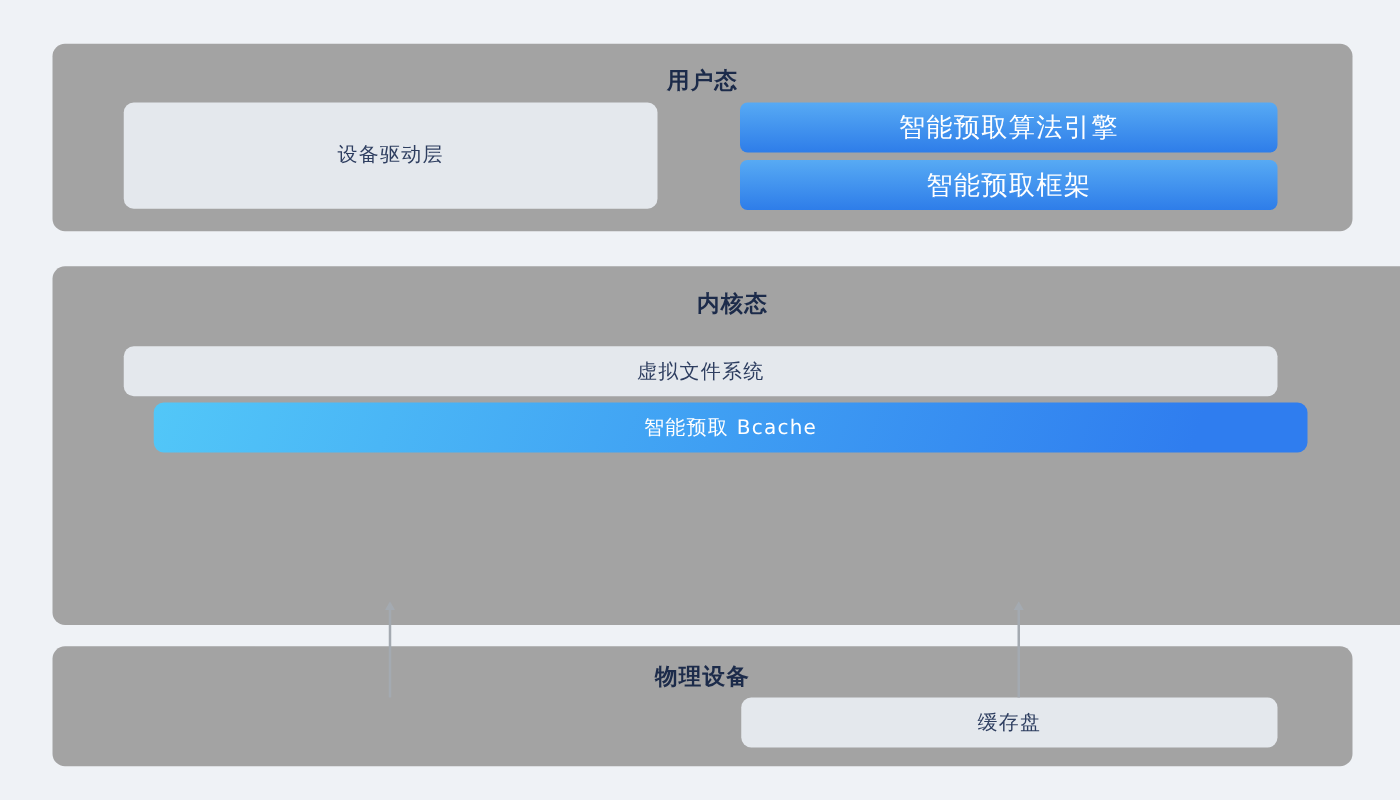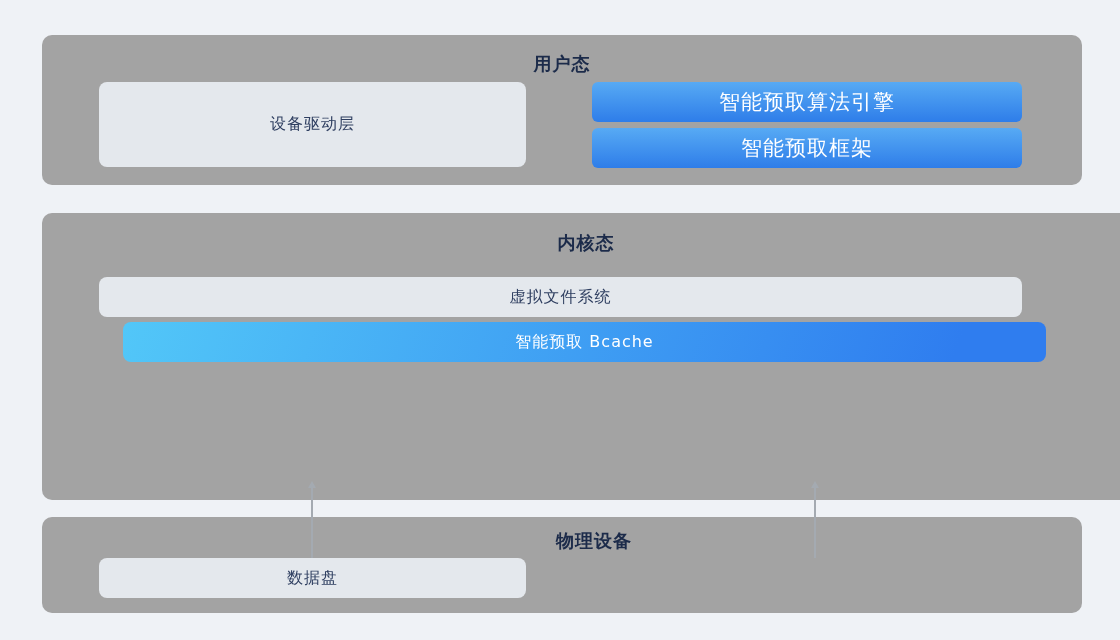--- a/index.html
+++ b/index.html
@@ -30,21 +30,21 @@
     left: 0; width: 100%;
     margin: 0;
     text-align: center;
     font-size: 18px;
     font-weight: 700;
     color: #1c2b4a;
     letter-spacing: 1px;
   }
   .card-user   .card-title { top: 17px; }
   .card-kernel .card-title { top: 18px; }
-  .card-phys   .card-title { top: 12px; margin-left: 32px; }
+  .card-phys   .card-title { top: 12px; }
 
   .box {
     position: absolute;
     display: flex;
     align-items: center;
     justify-content: center;
     font-size: 16px;
     color: #2e3e60;
     border-radius: 8px;
     letter-spacing: 1px;
@@ -115,21 +115,21 @@
   </section>
 
   <section class="card card-kernel">
     <h2 class="card-title">内核态</h2>
     <div class="box gray box-vfs">虚拟文件系统</div>
     <div class="box blue-wide box-bcache">智能预取 Bcache</div>
   </section>
 
   <section class="card card-phys">
     <h2 class="card-title">物理设备</h2>
-    <div class="box gray box-datadisk">数据盘</div>
+    <div class="box gray box-cachedisk">缓存盘</div>
   </section>
 
   <div class="arrow arrow-left">
     <div class="arrow-head"></div>
     <div class="arrow-line"></div>
   </div>
   <div class="arrow arrow-right">
     <div class="arrow-head"></div>
     <div class="arrow-line"></div>
   </div>

